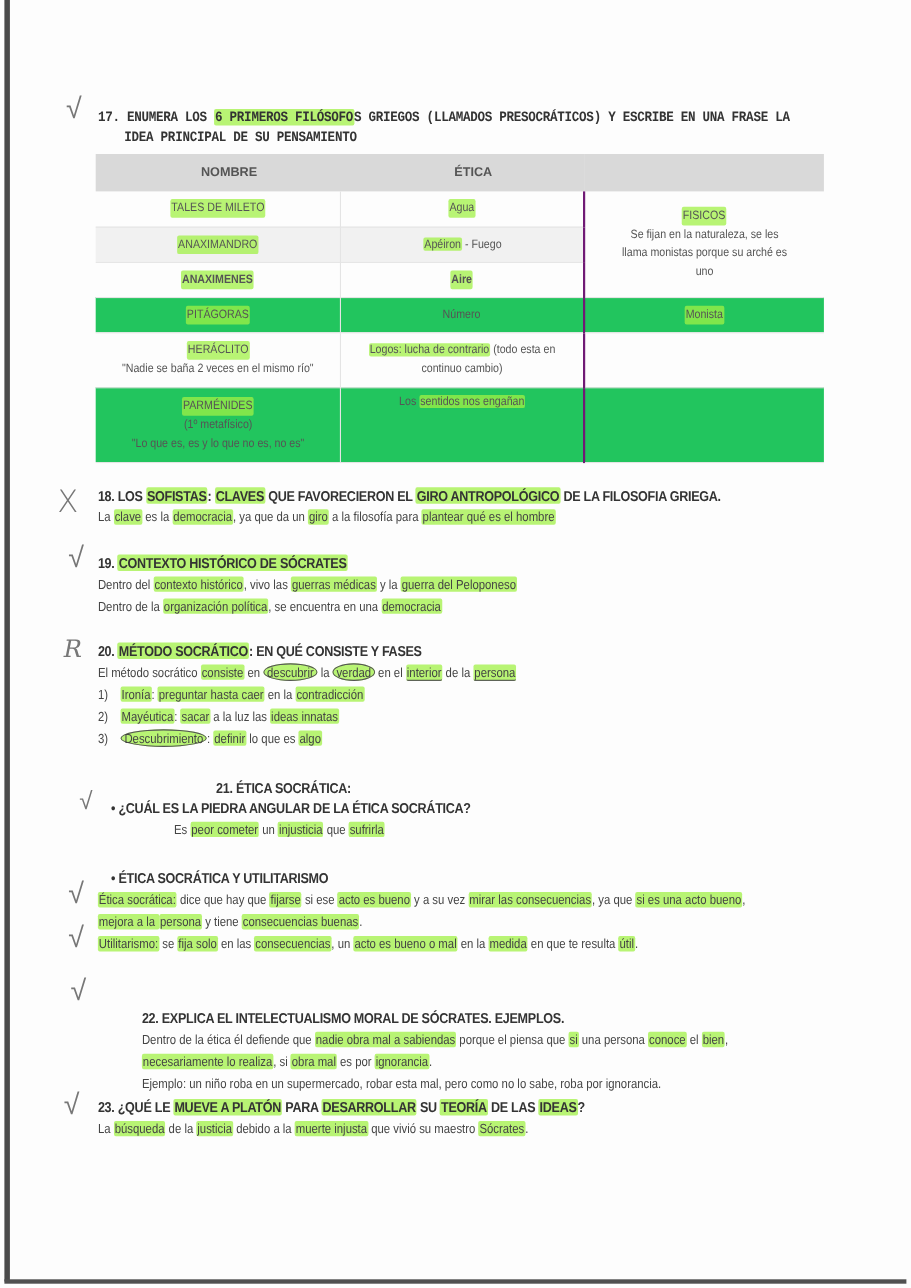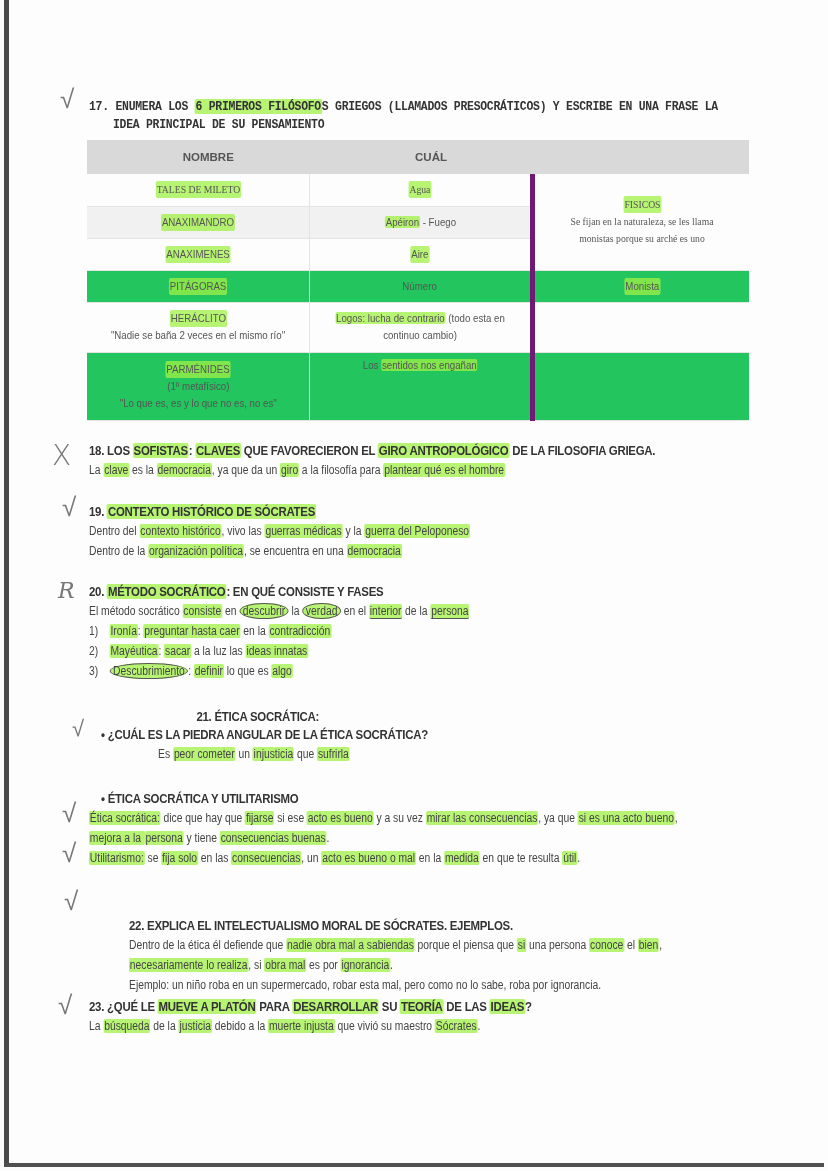--- a/index.html
+++ b/index.html
@@ -42,21 +42,21 @@
     text-align: center;
     padding-left: 21px;
   }
   table.presoc td {
     text-align: center; vertical-align: middle; border-bottom: 1px solid #e4e4e4;
     line-height: 17px; padding: 4px 6px;
   }
   table.presoc tr.alt td.c1, table.presoc tr.alt td.c2 { background: #f1f1f1; text-decoration: underline; }
   table.presoc tr.grey td { background: #22c55e; }
   table.presoc td.c1 { width: 210px; border-right: 1px solid #e4e4e4; }
-  table.presoc td.c2 { width: 208px; border-right: 5px solid #701a75; }
+  table.presoc td.c2 { width: 208px; border-right: 2px solid #701a75; }
   table.presoc td.top { vertical-align: top; }
   .narrow { display: inline-block; transform: scaleX(0.88); }
 </style>
 </head>
 <body>
 
 <div class="edge-left"></div>
 <div class="edge-bottom"></div>
 
 <div class="page">
@@ -64,36 +64,36 @@
   <span class="mark" style="left:60px;top:86px;">√</span>
   <div class="q" style="top:98px;font-family:Liberation Mono, monospace;">
     <div class="qtitle"><span>17.</span> <span>ENUMERA LOS </span><span class="hl">6 PRIMEROS FILÓSOFO</span><span>S GRIEGOS (LLAMADOS PRESOCRÁTICOS) Y ESCRIBE EN UNA FRASE LA</span></div>
     <div class="qtitle" style="margin-left:24px;">IDEA PRINCIPAL DE SU PENSAMIENTO</div>
   </div>
 
   <table class="presoc">
     <tbody>
         <tr>
       <th>NOMBRE</th>
-      <th>CUÁL</th>
+      <th>ÉTICA</th>
       <th></th>
     </tr>
-    <tr style="height:32px;font-family:Liberation Serif, serif;">
+    <tr style="height:32px;">
       <td class="c1"><span class="hl narrow">TALES DE MILETO</span></td>
       <td class="c2"><span class="hl narrow">Agua</span></td>
       <td rowspan="3">
         <div><span class="hl narrow">FISICOS</span></div>
         <div class="narrow" style="padding:0 14px;">Se fijan en la naturaleza, se les llama monistas porque su arché es uno</div>
       </td>
     </tr>
     <tr class="alt" style="height:32px;">
       <td class="c1"><span class="hl narrow">ANAXIMANDRO</span></td>
       <td class="c2"><span class="narrow"><span class="hl">Apéiron</span><span> - Fuego</span></span></td>
     </tr>
-    <tr style="height:32px;">
+    <tr style="height:32px;font-weight:bold;">
       <td class="c1"><span class="hl narrow">ANAXIMENES</span></td>
       <td class="c2"><span class="hl narrow">Aire</span></td>
     </tr>
     <tr class="grey" style="height:32px;">
       <td class="c1"><span class="hl narrow">PITÁGORAS</span></td>
       <td class="c2"><span class="narrow">Número</span></td>
       <td><span class="hl narrow">Monista</span></td>
     </tr>
     <tr style="height:50px;">
       <td class="c1">

